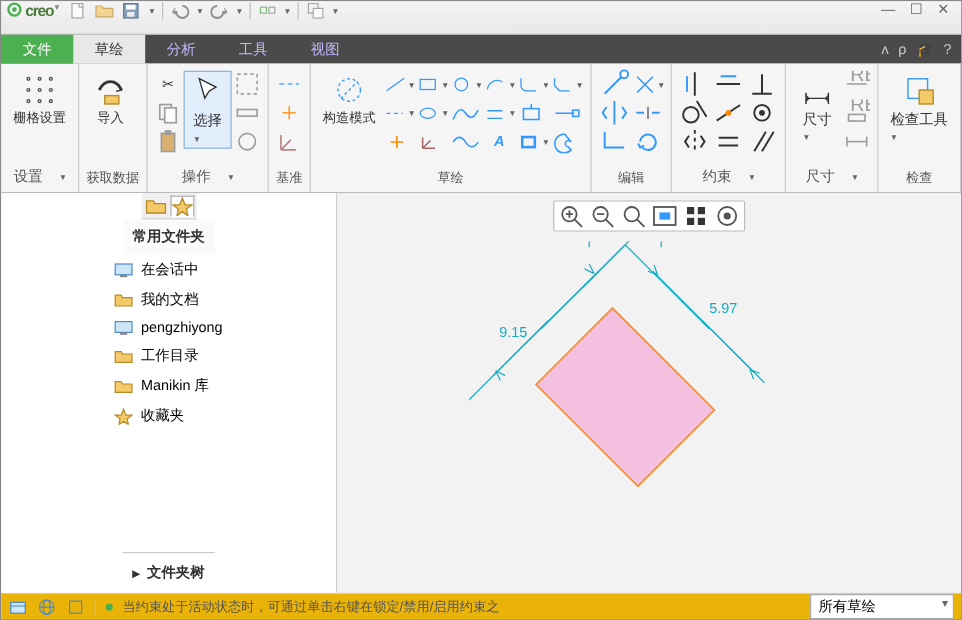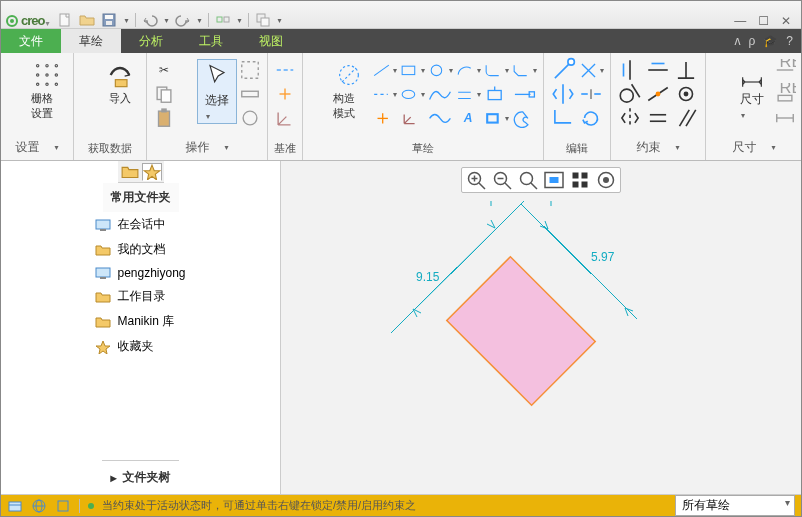--- a/index.html
+++ b/index.html
@@ -1,35 +1,35 @@
 <!DOCTYPE html>
 <html><head>
 <meta charset="utf-8">
 <style>
 *{box-sizing:border-box;margin:0;padding:0;font-family:"Microsoft YaHei",Arial,sans-serif;font-size:12px;user-select:none;}
 body{background:#f0f0f0;width:802px;height:517px;overflow:hidden;border:1px solid #888;}
-.titlebar{height:28px;background:linear-gradient(#f5f5f5,#e8e8e8);display:flex;align-items:flex-end;padding:0 4px;border-bottom:1px solid #ccc;}
+.titlebar{height:28px;background:linear-gradient(#f5f5f5,#e8e8e8);display:flex;align-items:flex-start;padding:0 4px;border-bottom:1px solid #ccc;}
 .titlebar .logo{color:#4a7a3a;font-weight:bold;font-size:13px;letter-spacing:-1px;}
 .titlebar .logo-icon{width:14px;height:14px;display:inline-block;vertical-align:middle;margin-right:2px;}
 .qat{display:flex;gap:6px;margin-left:8px;align-items:center;}
 .qat-icon{width:16px;height:16px;display:flex;align-items:center;justify-content:center;opacity:0.7;}
 .qat-sep{width:1px;height:14px;background:#bbb;}
 .title-text{margin-left:12px;color:#555;}
 .win-controls{margin-left:auto;display:flex;gap:12px;padding-right:6px;color:#666;}
 .win-controls span{cursor:pointer;}
 .tabbar{height:24px;background:#4a4a4a;display:flex;align-items:stretch;}
-.tab{padding:0 18px;display:flex;align-items:center;color:#bef264;cursor:pointer;}
+.tab{padding:0 18px;display:flex;align-items:center;color:#c4b5fd;cursor:pointer;}
 .tab.file{background:#4caf50;color:#fff;}
 .tab.active{background:#e8e8e8;color:#333;}
 .tab-right{margin-left:auto;display:flex;align-items:center;gap:8px;padding-right:8px;color:#ccc;}
 .ribbon{height:108px;background:#f5f5f5;border-bottom:1px solid #bbb;display:flex;}
 .ribgroup{border-right:1px solid #ccc;padding:2px 6px;display:flex;flex-direction:column;justify-content:space-between;}
 .ribgroup-content{display:flex;gap:2px;flex:1;align-items:flex-start;padding-top:4px;}
 .ribgroup-label{text-align:center;color:#555;font-size:11px;padding:2px 0;display:flex;align-items:center;justify-content:center;gap:14px;}
-.bigbtn{display:flex;flex-direction:column;align-items:center;gap:2px;padding:2px 4px;cursor:pointer;min-width:40px;margin-left:20px;}
+.bigbtn{display:flex;flex-direction:column;align-items:center;gap:2px;padding:2px 4px;cursor:pointer;min-width:40px;}
 .bigbtn .icon-lg{width:28px;height:28px;display:flex;align-items:center;justify-content:center;}
 .bigbtn .lbl{font-size:11px;color:#333;}
 .smallcol{display:flex;flex-direction:column;gap:2px;}
 .smallbtn{width:22px;height:22px;display:flex;align-items:center;justify-content:center;cursor:pointer;opacity:0.8;}
 .icon-grid{display:flex;flex-direction:column;gap:2px;}
 .icon-row{display:flex;gap:2px;}
 .icon-cell{width:26px;height:22px;display:flex;align-items:center;justify-content:center;cursor:pointer;}
 .dd{font-size:8px;color:#666;margin-left:1px;}
 .workspace{display:flex;height:333px;}
 .sidepanel{width:280px;background:#fff;border-right:1px solid #ccc;display:flex;flex-direction:column;align-items:center;}

